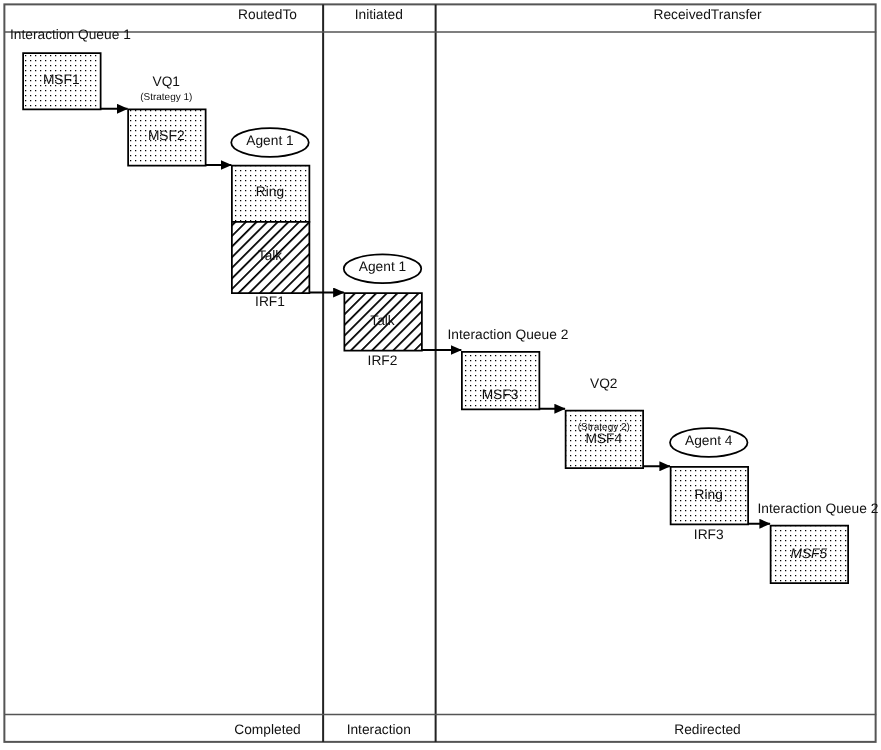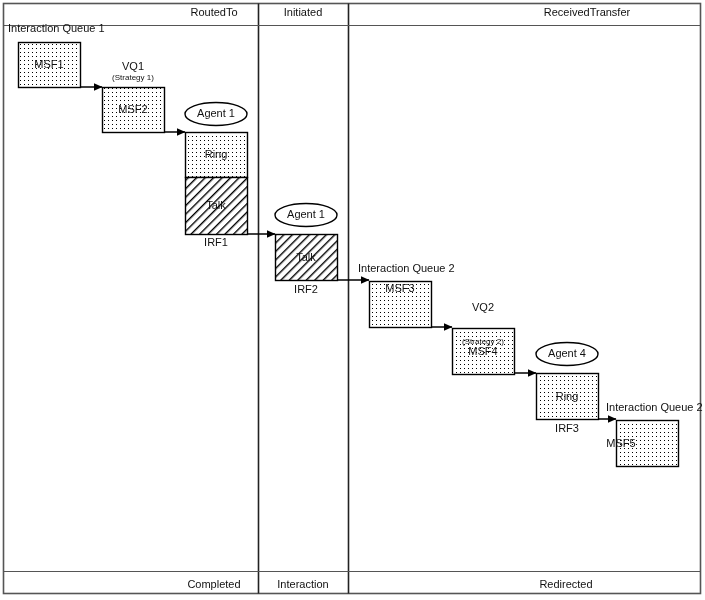--- a/index.html
+++ b/index.html
@@ -67,35 +67,35 @@
 
     <g>
       <ellipse cx="216" cy="114" rx="31" ry="11.5" fill="#ffffff" stroke="#000000" stroke-width="1.4"></ellipse>
       <ellipse cx="306" cy="215" rx="31" ry="11.5" fill="#ffffff" stroke="#000000" stroke-width="1.4"></ellipse>
       <ellipse cx="567" cy="354" rx="31" ry="11.5" fill="#ffffff" stroke="#000000" stroke-width="1.4"></ellipse>
     </g>
   </svg>
 
   <div class="lbl colhead ctr" style="left:214px;top:6px;">RoutedTo</div>
   <div class="lbl colhead ctr" style="left:303px;top:6px;">Initiated</div>
-  <div class="lbl colhead ctr" style="left:566px;top:6px;margin-left:21px;">ReceivedTransfer</div>
+  <div class="lbl colhead ctr" style="left:566px;top:6px;">ReceivedTransfer</div>
 
   <div class="lbl colfoot ctr" style="left:214px;top:578px;">Completed</div>
   <div class="lbl colfoot ctr" style="left:303px;top:578px;">Interaction</div>
   <div class="lbl colfoot ctr" style="left:566px;top:578px;">Redirected</div>
 
   <div class="lbl boxtxt ctr" style="left:49px;top:58px;">MSF1</div>
   <div class="lbl boxtxt ctr" style="left:133px;top:103px;">MSF2</div>
   <div class="lbl boxtxt ctr" style="left:216px;top:148px;">Ring</div>
   <div class="lbl boxtxt ctr" style="left:216px;top:199px;">Talk</div>
   <div class="lbl boxtxt ctr" style="left:306px;top:251px;">Talk</div>
-  <div class="lbl boxtxt ctr" style="left:400px;top:282px;">MSF3</div>
+  <div class="lbl boxtxt ctr" style="left:400px;top:310px;">MSF3</div>
   <div class="lbl boxtxt ctr" style="left:483px;top:345px;">MSF4</div>
   <div class="lbl boxtxt ctr" style="left:567px;top:390px;">Ring</div>
-  <div class="lbl boxtxt ctr" style="left:621px;top:437px;">MSF5</div>
+  <div class="lbl boxtxt ctr" style="left:647px;top:437px;font-style:italic;">MSF5</div>
 
   <div class="lbl agenttxt ctr" style="left:216px;top:107px;">Agent 1</div>
   <div class="lbl agenttxt ctr" style="left:306px;top:208px;">Agent 1</div>
   <div class="lbl agenttxt ctr" style="left:567px;top:347px;">Agent 4</div>
 
   <div class="lbl queue-lbl" style="left:8px;top:22px;">Interaction Queue 1</div>
   <div class="lbl vq-name ctr" style="left:133px;top:60px;">VQ1</div>
   <div class="lbl vq-strat ctr" style="left:133px;top:73px;">(Strategy 1)</div>
   <div class="lbl irf-lbl ctr" style="left:216px;top:236px;">IRF1</div>
   <div class="lbl irf-lbl ctr" style="left:306px;top:283px;">IRF2</div>

